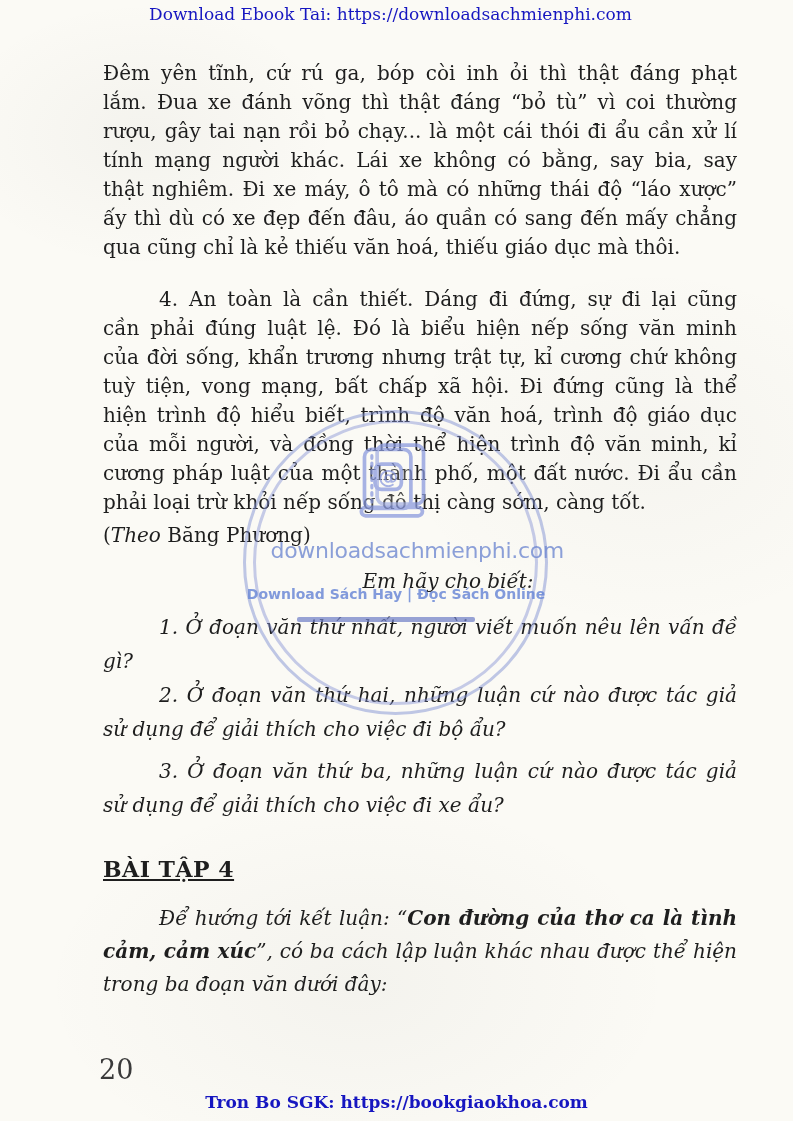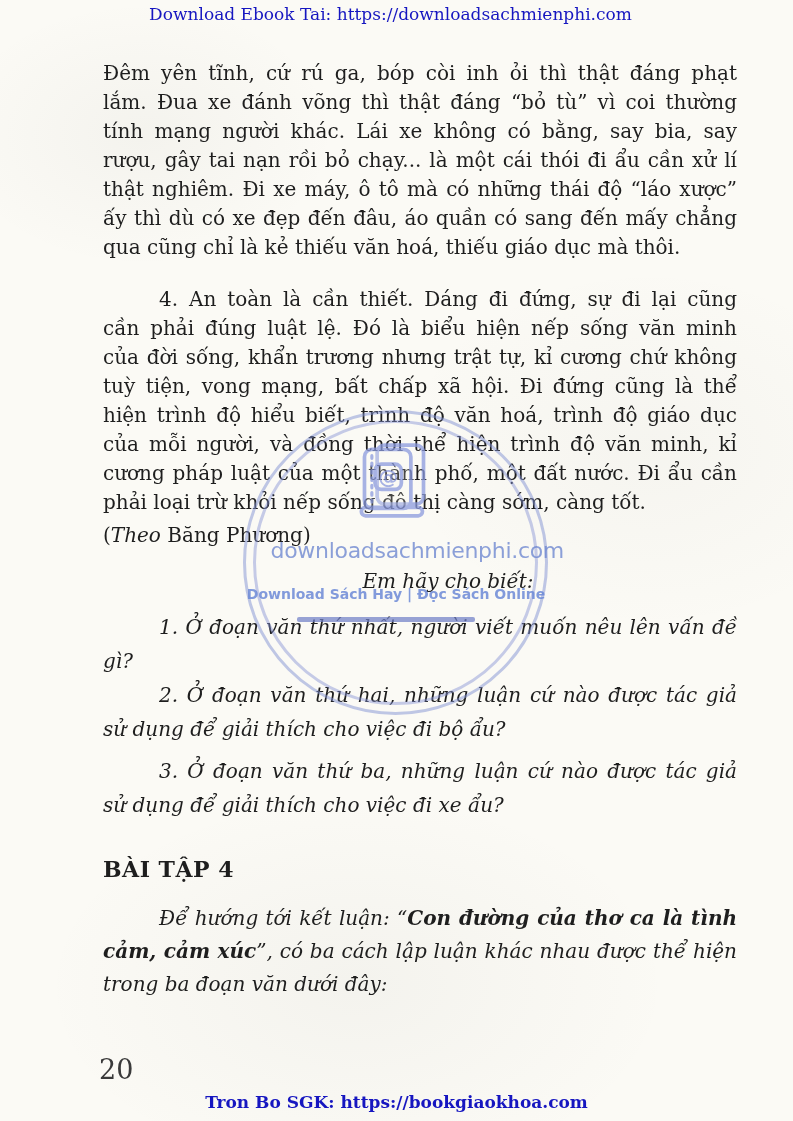--- a/index.html
+++ b/index.html
@@ -31,21 +31,21 @@
   .r-i{font-style:italic;}
   .r-bi{font-style:italic;font-weight:700;}
   .para{line-height:29px;}
   .p2{margin-top:23px;}
   .attribution{margin-top:4px;line-height:29px;}
   .prompt{margin-top:17px;line-height:29px;}
   .question{line-height:34px;}
   .q1{margin-top:14px;}
   .q2{}
   .q3{margin-top:8px;}
-  .heading{margin-top:32px;font-weight:700;font-size:22px;line-height:30px;letter-spacing:0.5px;}
+  .heading{margin-top:32px;font-weight:700;font-size:22px;line-height:30px;letter-spacing:0.5px;text-decoration:underline;}
   .exercise{margin-top:18px;line-height:33px;}
   
   .wm{position:absolute;left:0;top:0;width:100%;height:100%;pointer-events:none;}
   .wm-ring-outer{
     position:absolute;left:243px;top:410px;width:305px;height:305px;
     border:3px solid rgba(130,145,212,0.50);border-radius:50%;
     box-sizing:border-box;
   }
   .wm-ring-inner{
     position:absolute;left:7px;top:7px;right:7px;bottom:7px;
@@ -76,22 +76,22 @@
 <body>
 
 <div class="page">
 
   <div class="header-link">Download Ebook Tai: https://downloadsachmienphi.com</div>
 
   <div class="content">
     <div class="para p1">
         <div class="tline just"><span>Đêm yên tĩnh, cứ rú ga, bóp còi inh ỏi thì thật đáng phạt</span></div>
         <div class="tline just"><span>lắm. Đua xe đánh võng thì thật đáng “bỏ tù” vì coi thường</span></div>
+        <div class="tline just"><span>rượu, gây tai nạn rồi bỏ chạy... là một cái thói đi ẩu cần xử lí</span></div>
         <div class="tline just"><span>tính mạng người khác. Lái xe không có bằng, say bia, say</span></div>
-        <div class="tline just"><span>rượu, gây tai nạn rồi bỏ chạy... là một cái thói đi ẩu cần xử lí</span></div>
         <div class="tline just"><span>thật nghiêm. Đi xe máy, ô tô mà có những thái độ “láo xược”</span></div>
         <div class="tline just"><span>ấy thì dù có xe đẹp đến đâu, áo quần có sang đến mấy chẳng</span></div>
         <div class="tline"><span>qua cũng chỉ là kẻ thiếu văn hoá, thiếu giáo dục mà thôi.</span></div>
       </div>
     <div class="para p2">
         <div class="tline just ind"><span>4. An toàn là cần thiết. Dáng đi đứng, sự đi lại cũng</span></div>
         <div class="tline just"><span>cần phải đúng luật lệ. Đó là biểu hiện nếp sống văn minh</span></div>
         <div class="tline just"><span>của đời sống, khẩn trương nhưng trật tự, kỉ cương chứ không</span></div>
         <div class="tline just"><span>tuỳ tiện, vong mạng, bất chấp xã hội. Đi đứng cũng là thể</span></div>
         <div class="tline just"><span>hiện trình độ hiểu biết, trình độ văn hoá, trình độ giáo dục</span></div>

